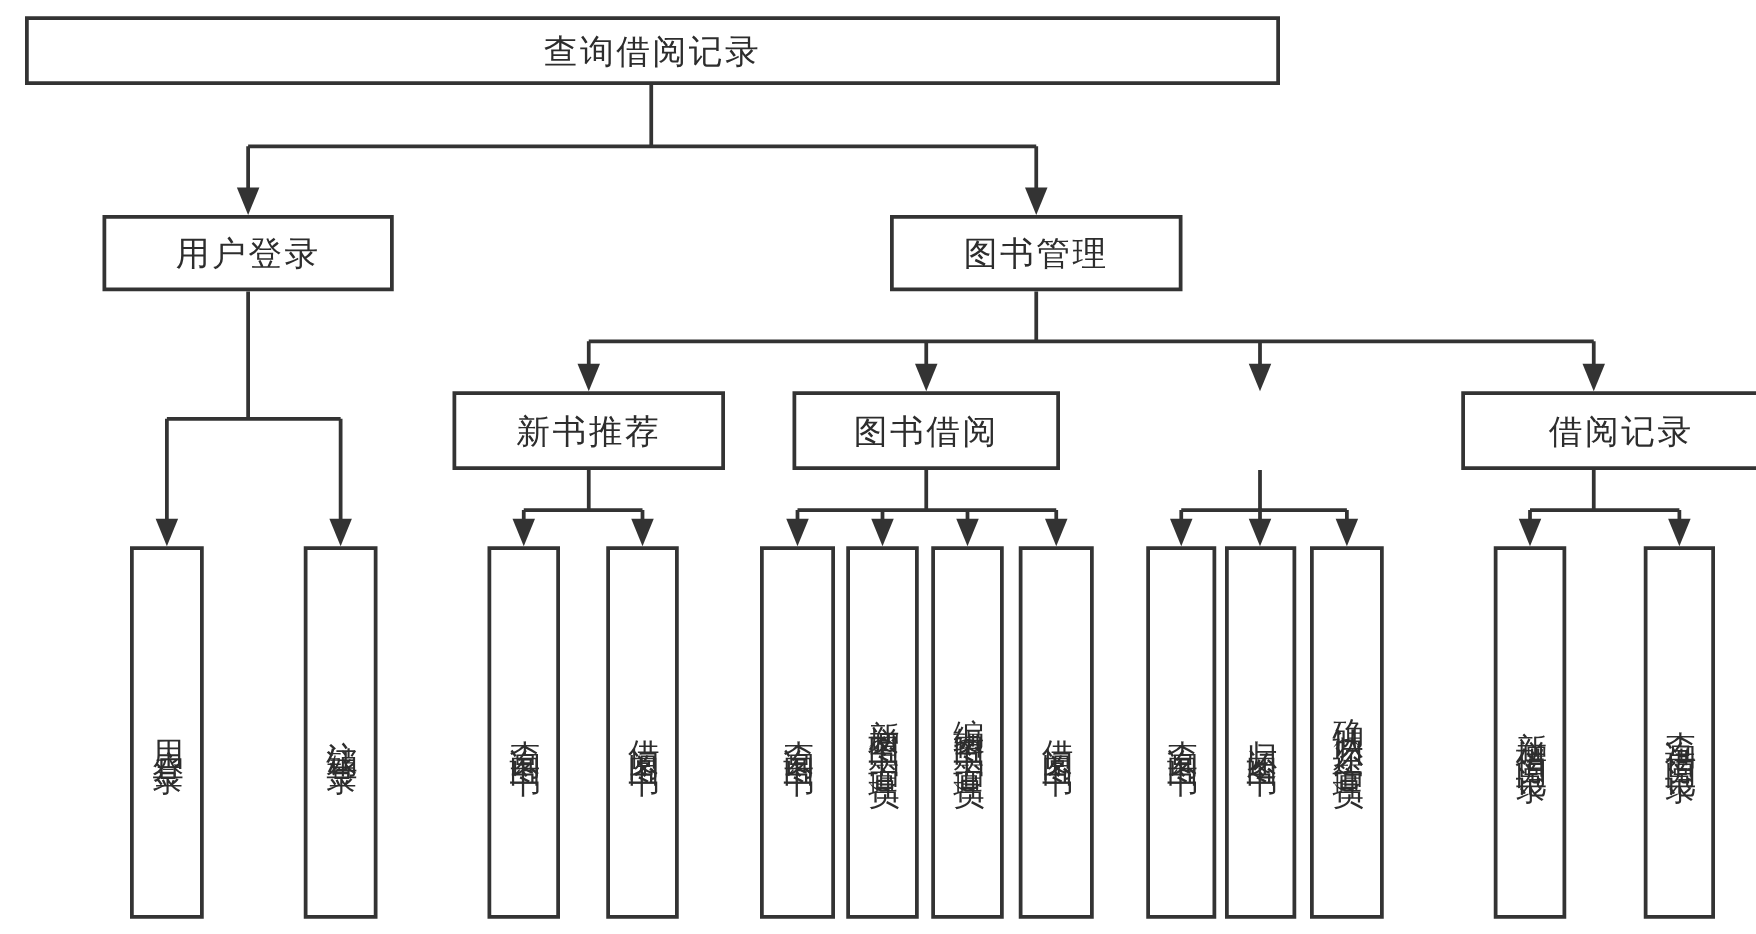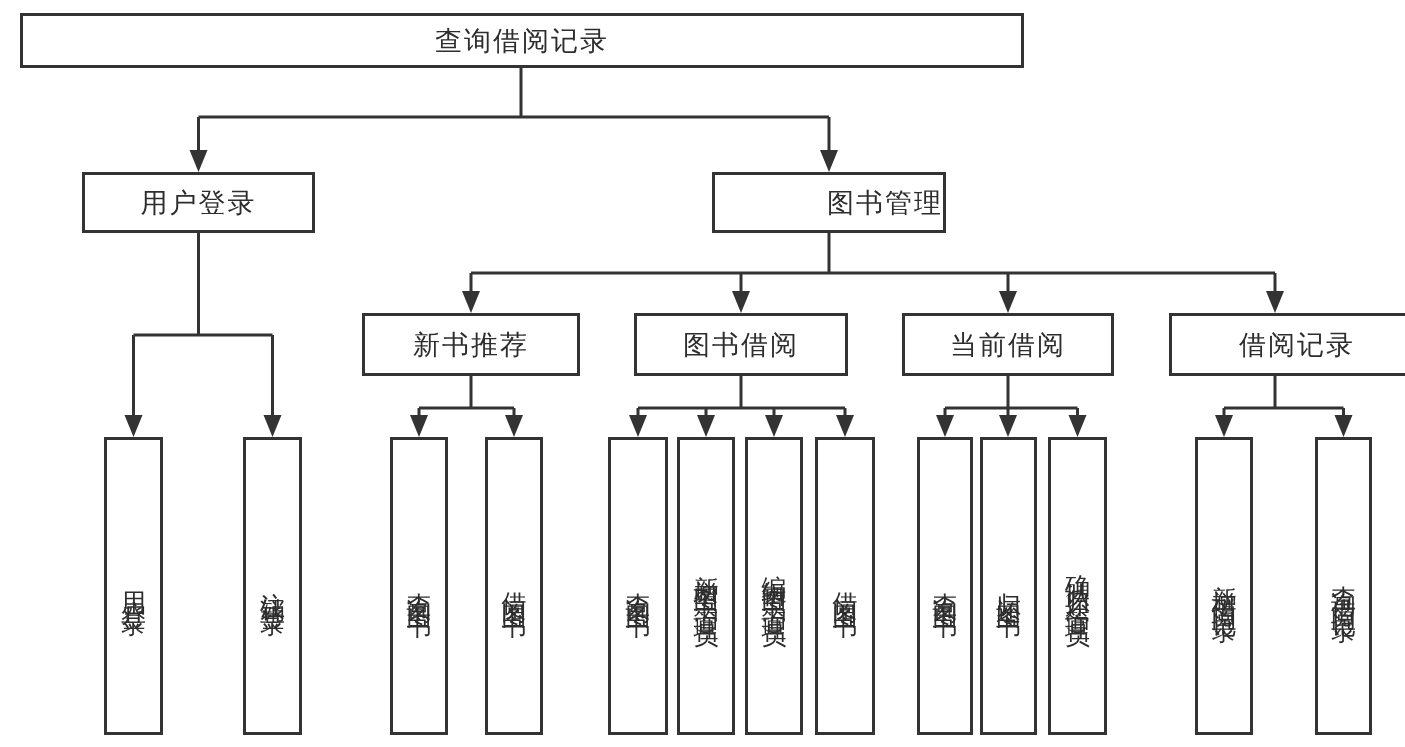--- a/index.html
+++ b/index.html
@@ -105,32 +105,29 @@
     </g>
   </svg>
 
   <div class="box hbox root-box">
     <span>查询借阅记录</span>
   </div>
 
   <div class="box hbox lvl2" style="left:82px;width:233px;">
     <span>用户登录</span>
   </div>
-  <div class="box hbox lvl2" style="left:712px;width:234px;justify-content:flex-end;">
+  <div class="box hbox lvl2" style="left:712px;width:234px;">
     <span>图书管理</span>
   </div>
 
   <div class="box hbox lvl3" style="left:362px;width:218px;">
     <span>新书推荐</span>
   </div>
   <div class="box hbox lvl3" style="left:634px;width:214px;text-align:right;">
     <span>图书借阅</span>
-  </div>
-  <div class="box hbox lvl3" style="left:902px;width:212px;">
-    <span>当前借阅</span>
   </div>
   <div class="box hbox lvl3" style="left:1169px;width:256px;">
     <span>借阅记录</span>
   </div>
 
   <div class="box vbox" style="left:104px;width:59px;">
     <span>用户登录</span>
   </div>
   <div class="box vbox" style="left:243px;width:59px;">
     <span>注销登录</span>

